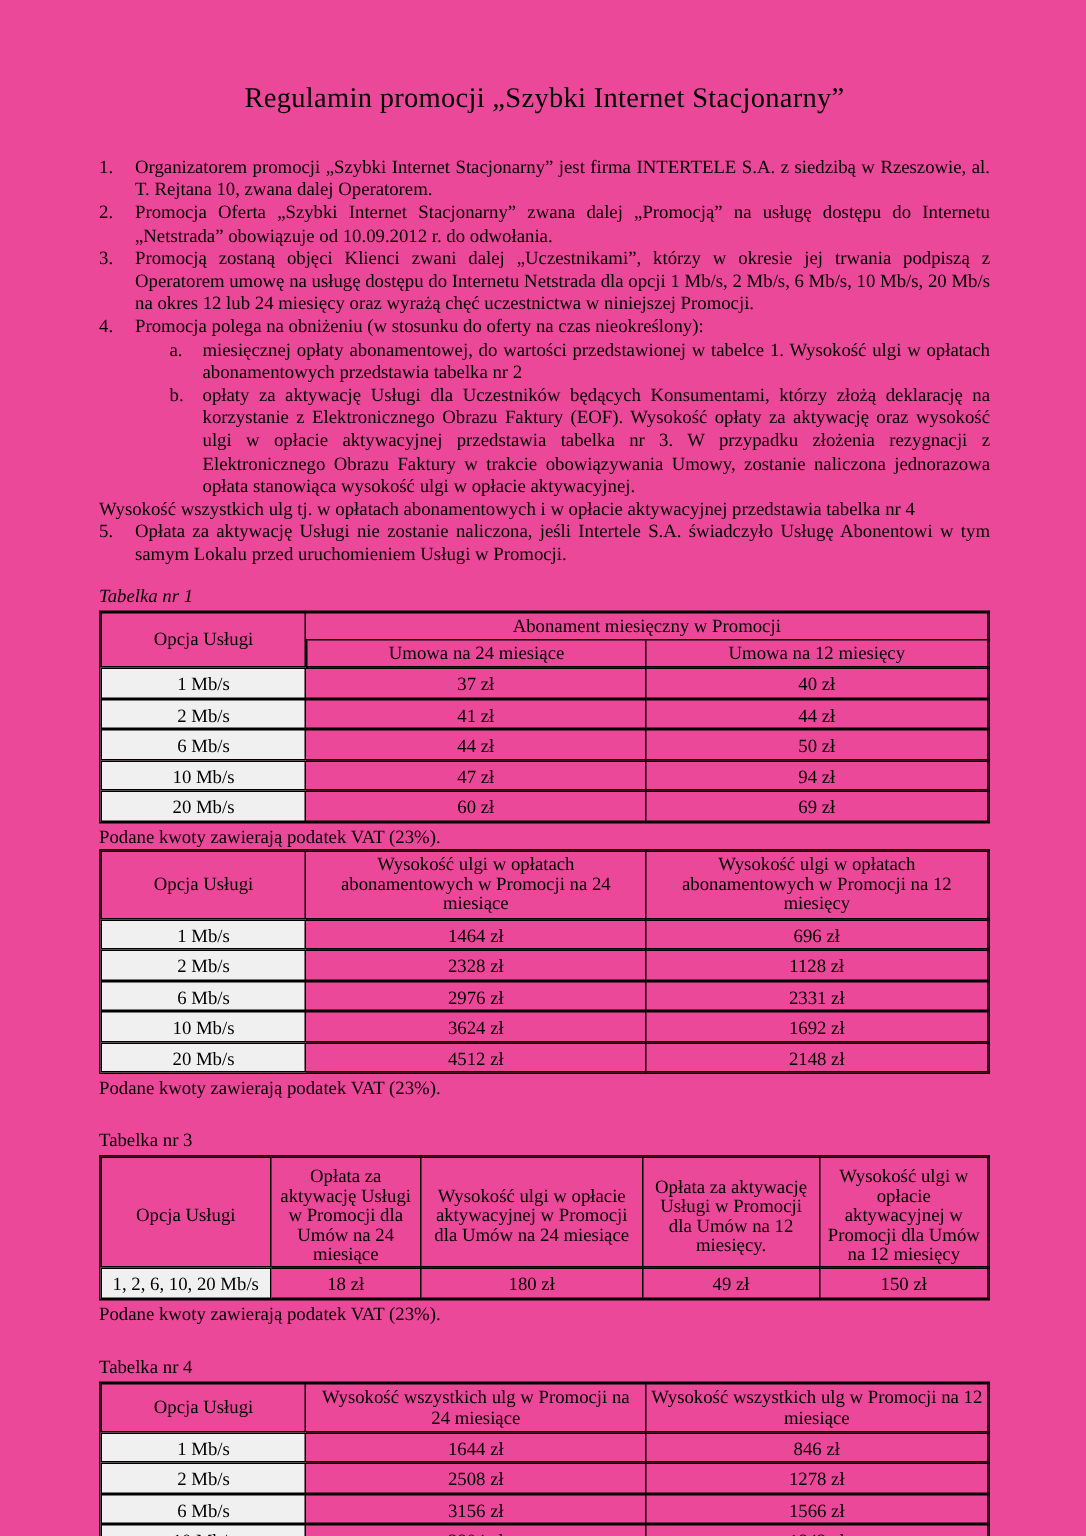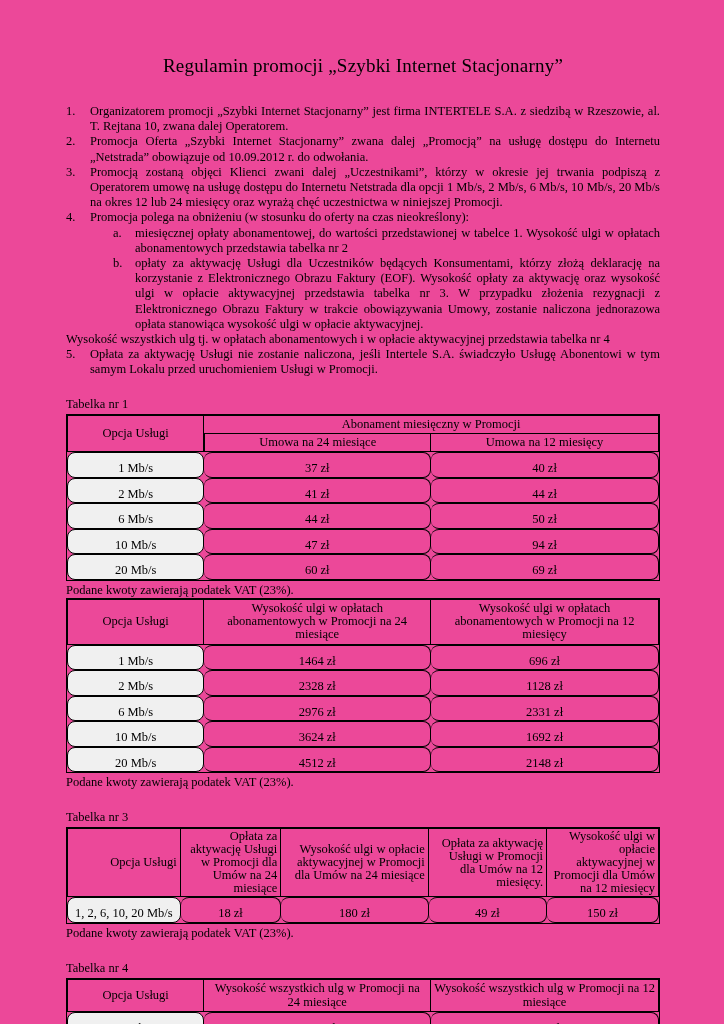--- a/index.html
+++ b/index.html
@@ -15,36 +15,36 @@
     font-size:19px;font-weight:normal;text-align:center;
     margin:0 0 27px 0;line-height:22px;letter-spacing:.2px;
   }
   .li{display:flex;}
   .li .marker{width:24px;flex:none;}
   .li .txt{flex:1;text-align:justify;}
   .sub{margin-left:47px;}
   .sub .marker{width:22px;}
   .flushnote{text-align:justify;font-family:Liberation Serif, serif;}
   .tlabel{margin:20px 0 2px 0;}
-  .tlabel.first{margin-top:19px;}
+  .tlabel.first{margin-top:12px;font-style:italic;}
   table.doc{
     width:100%;table-layout:fixed;border-collapse:separate;border-spacing:0;
     border:1px solid #000;font-size:12.5px;
   }
   table.doc th,table.doc td{
     border-top:1px solid #000;border-right:1px solid #000;border-bottom:1px solid #000;
     font-weight:normal;text-align:center;vertical-align:middle;
     padding:1px 3px;line-height:13.2px;overflow:hidden;
   }
   table.doc th:first-child,table.doc td:first-child{border-left:1px solid #000;}
   table.doc tr.subhdr th{border-top:none;text-align:center;}
   table.doc td.opt{background:#f0f0f0;}
-  table.doc td{padding-top:9px;padding-bottom:1px;line-height:13.5px;border-radius:8px;}
+  table.doc td{padding-top:4px;padding-bottom:1px;line-height:13.5px;}
   table.doc th{padding-top:2px;padding-bottom:2px;}
-  table.doc th.tall{line-height:13px;padding-top:1px;padding-bottom:1px;text-align:right;}
+  table.doc th.tall{line-height:13px;padding-top:6px;padding-bottom:1px;}
   .vat{margin:2px 0 0 0;}
 </style>
 </head>
 <body>
 
 <div class="page">
 
   <h1 class="title">Regulamin promocji „Szybki Internet Stacjonarny”</h1>
 
   <div class="li">

